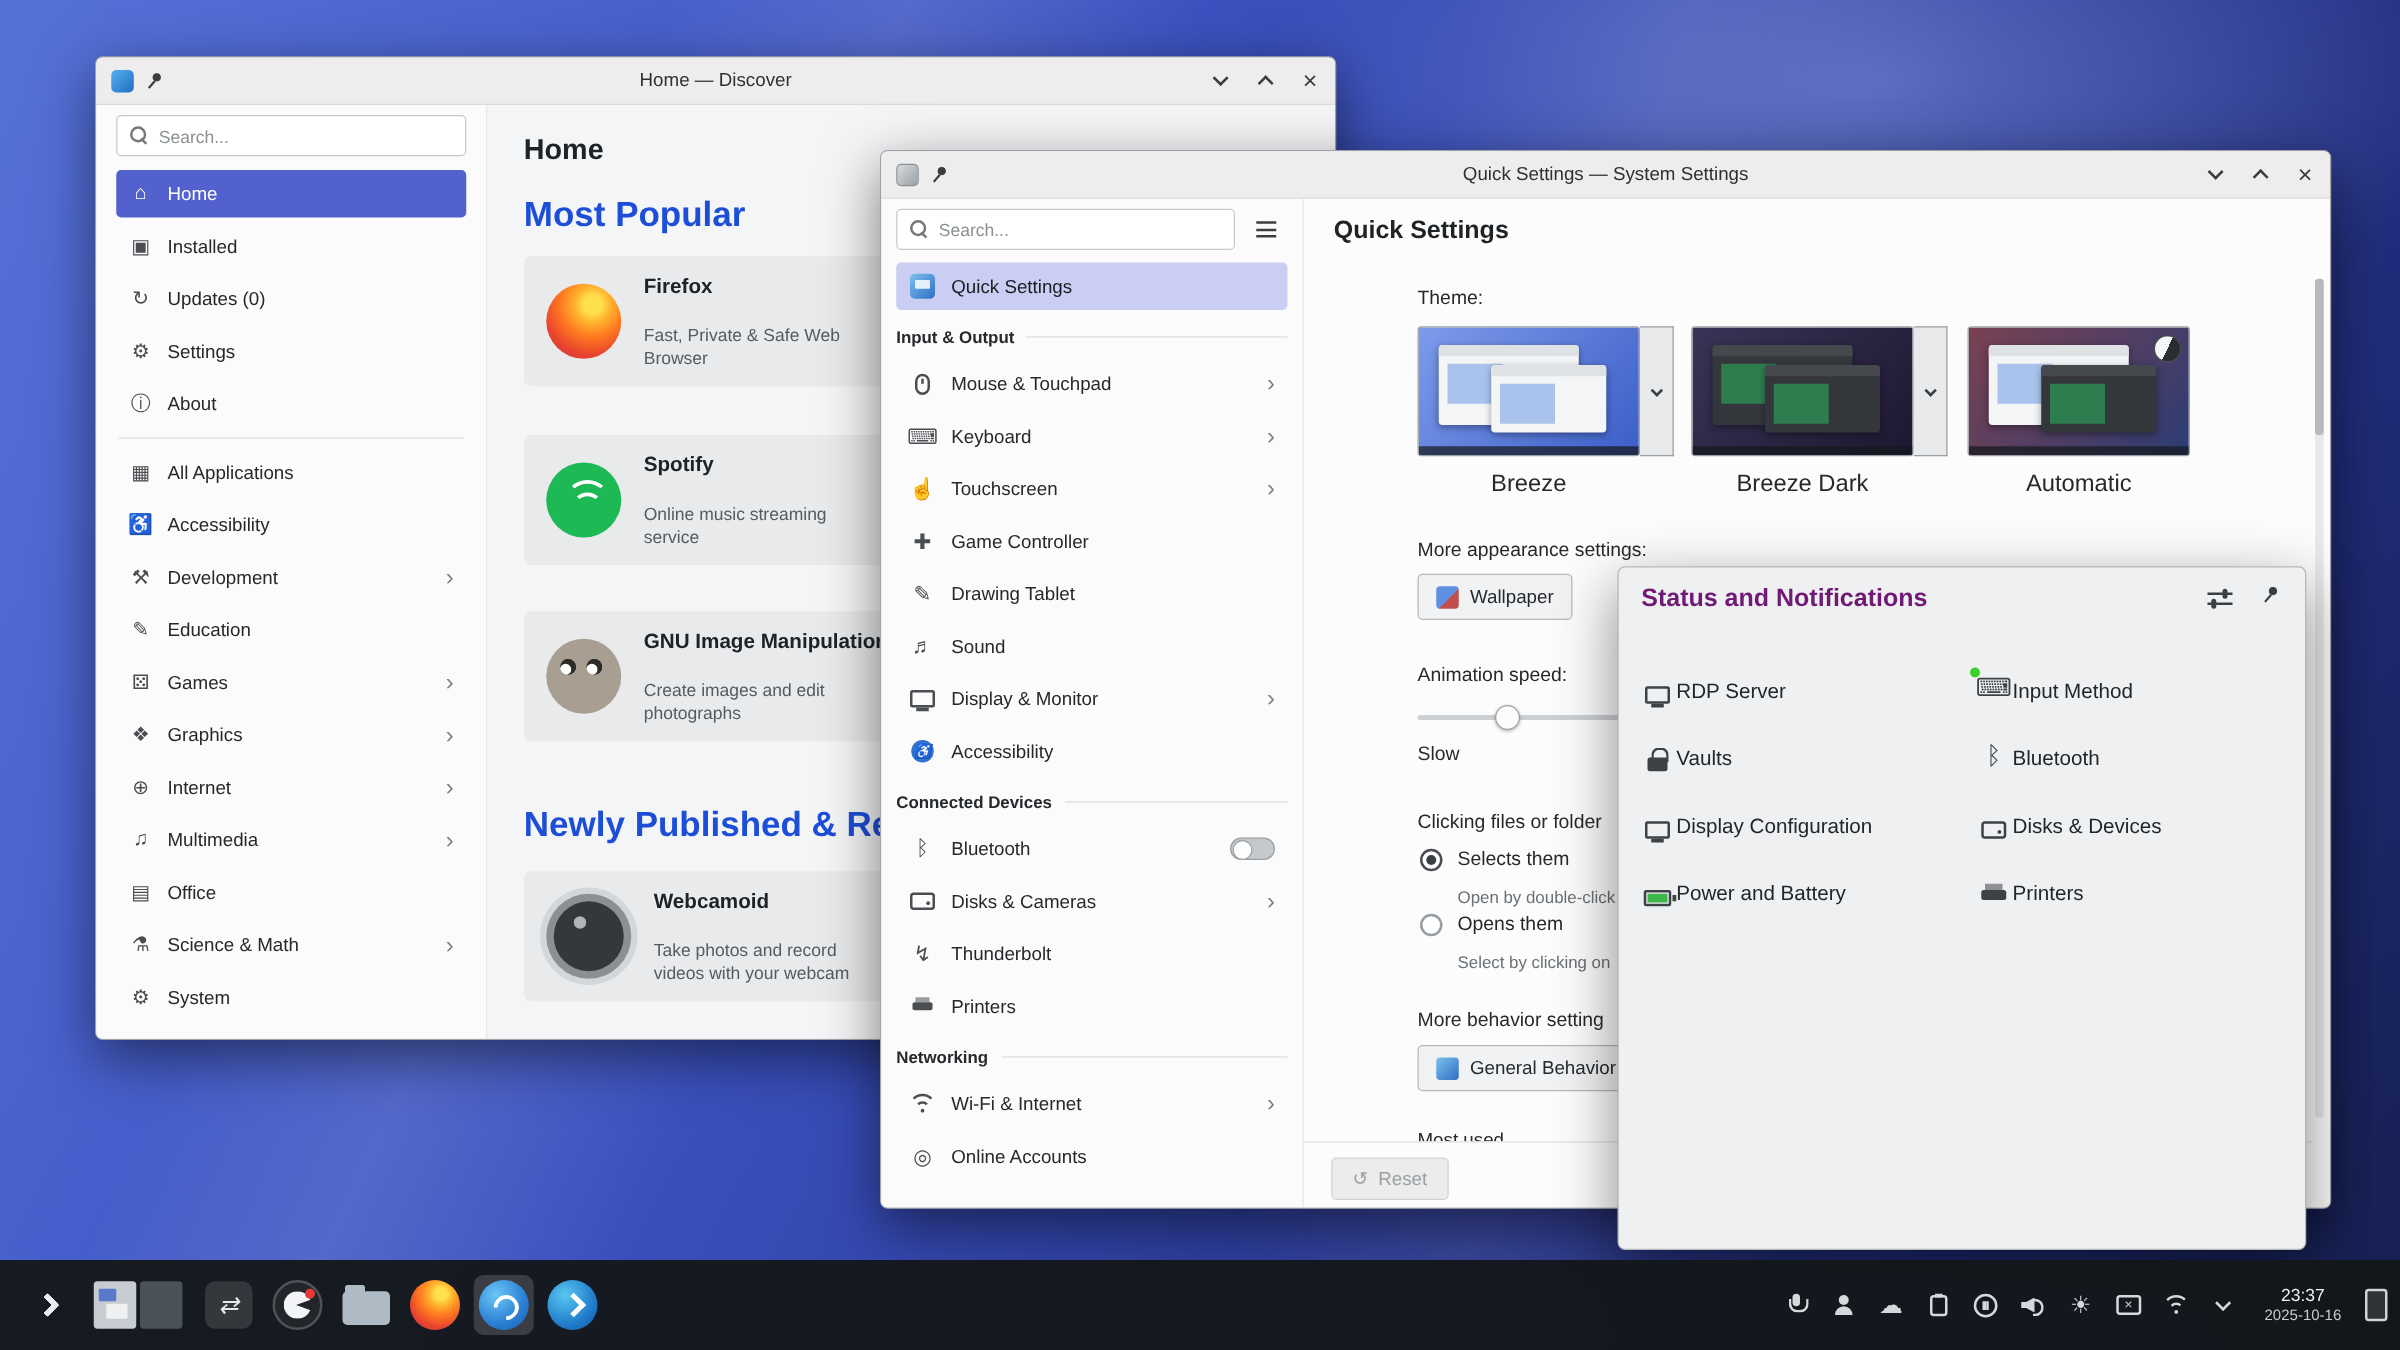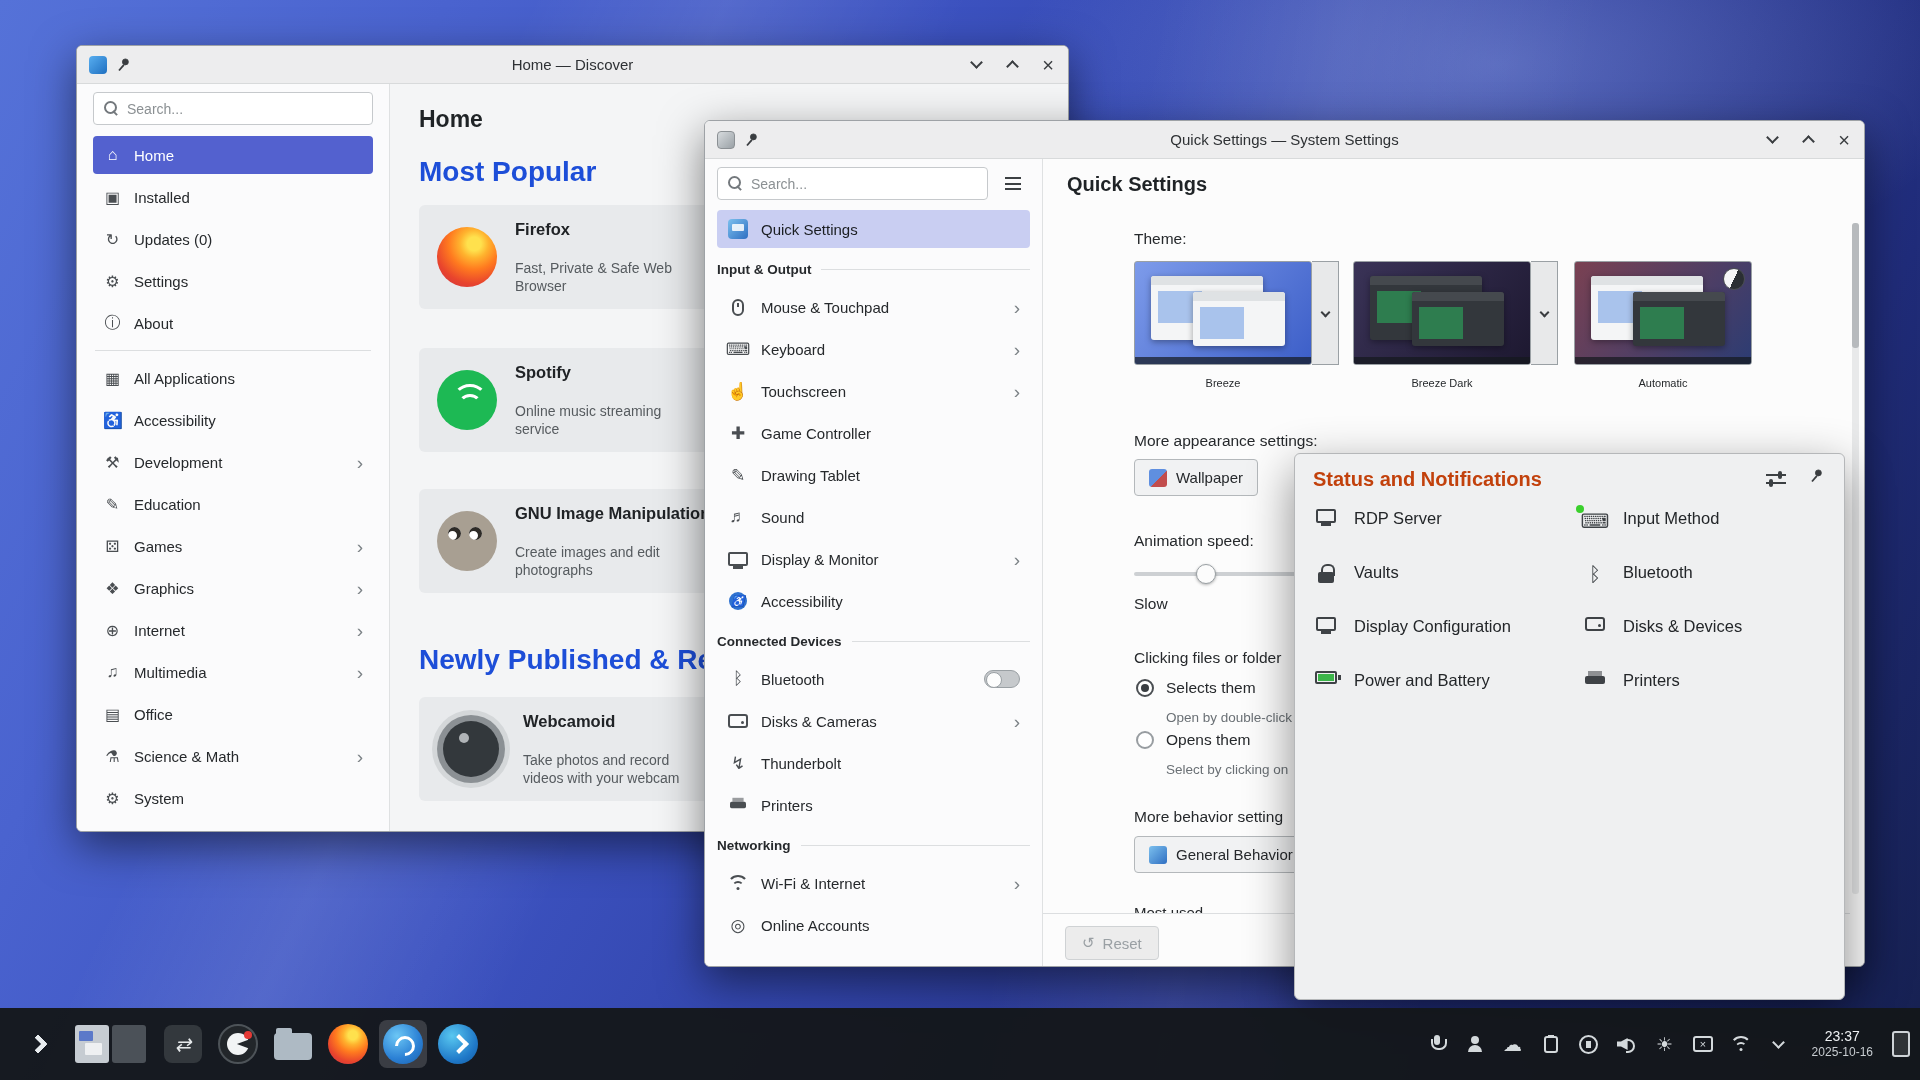--- a/index.html
+++ b/index.html
@@ -97,46 +97,46 @@
   .thwin::before{content:"";position:absolute;top:0;left:0;right:0;height:9px;background:#dfe2e4;border-radius:3px 3px 0 0}
   .thwin::after{content:"";position:absolute;left:7px;top:15px;width:44px;height:32px;background:#a9c3ec}
   .thwin.dk{background:#33373c}
   .thwin.dk::before{background:#45494e}
   .thwin.dk::after{background:#2e7d4f}
   .thwin.sm2{left:58px;top:30px;width:92px;height:54px}
   .autobadge{position:absolute;right:6px;top:6px;width:22px;height:22px;border-radius:50%;border:1px solid #4a4e52;
     background:linear-gradient(115deg,#f5f6f7 50%,#2a2e33 50%);z-index:2}
   .thbtn{position:absolute;top:102px;width:27px;height:104px;border:1px solid #9aa0a4;border-left:none;background:#e8e9ea;display:flex;align-items:center;justify-content:center}
   .thbtn .chev-dn{border-color:#3a3d40;margin-top:-2px;width:7px;height:7px}
-  .thlabel{position:absolute;top:218px;width:178px;text-align:center;font-size:11px;color:#26292c}
+  .thlabel{position:absolute;top:218px;width:178px;text-align:center;font-size:19px;color:#26292c}
   .btn{position:absolute;display:inline-flex;align-items:center;gap:9px;height:37px;padding:0 14px;border:1px solid #b4b8bb;border-radius:4px;background:#f1f2f3;font-size:15px;color:#26292c;white-space:nowrap}
   .btnic{width:18px;height:18px;border-radius:3px;background:linear-gradient(135deg,#5f8fe0 55%,#c24d4d 55%)}
   .btnic.gb{background:linear-gradient(135deg,#7cc0ee,#2f6fc2)}
   .slider{position:absolute;left:91px;top:413px;width:420px;height:4px;background:#cdd0d3;border-radius:2px}
   .knob{position:absolute;left:62px;top:-8px;width:20px;height:20px;border-radius:50%;background:#fcfcfc;border:1px solid #9aa0a4;box-shadow:0 1px 3px rgba(0,0,0,.3)}
   .rrow{position:absolute;left:93px;display:flex;align-items:center;gap:12px;font-size:15.5px;color:#26292c}
   .radio{width:18px;height:18px;border-radius:50%;border:2px solid #989da1;background:#fff;position:relative;flex:0 0 auto}
   .radio.on{border-color:#4a4e52}
   .radio.on::after{content:"";position:absolute;inset:3px;border-radius:50%;background:#3a3e42}
   .sliver{position:absolute;left:91px;top:745px;height:9px;overflow:hidden;font-size:15px;color:#26292c}
   .footsep{position:absolute;left:0;right:14px;top:754px;height:1px;background:#dcdee0}
   .reset{position:absolute;left:22px;top:767px;height:34px;padding:0 16px;display:flex;align-items:center;gap:8px;border:1px solid #cfd2d4;border-radius:4px;background:#ececec;color:#9aa0a4;font-size:15px}
   .sbar{position:absolute;right:5px;top:64px;bottom:72px;width:7px;border-radius:3px;background:#e8e9ea}
   .sbar .thumb{position:absolute;top:0;width:7px;height:125px;border-radius:3px;background:#b7babd}
   
   .popup{position:absolute;left:1294px;top:453px;width:551px;height:547px;background:#eff0f1;border:1px solid #b5b7b9;border-radius:6px;
     box-shadow:0 16px 48px rgba(0,0,0,.45);z-index:30}
-  .p-title{position:absolute;left:18px;top:14px;font-size:20px;font-weight:600;color:#c2410c}
+  .p-title{position:absolute;left:18px;top:14px;font-size:20px;font-weight:600;color:#701a75}
   .p-cfg{position:absolute;right:58px;top:17px;color:#3c4043}
   .icn-sliders{position:relative;width:20px;height:16px;display:block}
   .icn-sliders::before{content:"";position:absolute;left:0;top:3px;width:20px;height:2px;background:currentColor;box-shadow:0 8px 0 currentColor}
   .icn-sliders::after{content:"";position:absolute;left:12px;top:0;width:4px;height:8px;border-radius:2px;background:currentColor;box-shadow:-9px 8px 0 currentColor}
   .p-pin{position:absolute;right:20px;top:14px}
   .p-grid{position:absolute;left:16px;top:55px;right:10px;display:grid;grid-template-columns:269px 1fr}
-  .p-item{height:54px;display:flex;align-items:flex-start;gap:13px;font-size:16.5px;color:#232629}
+  .p-item{height:54px;display:flex;align-items:flex-end;font-size:16.5px;color:#232629}
   .pic{width:30px;display:flex;align-items:center;justify-content:center;color:#3e4246;flex:0 0 auto;font-size:20px}
   .dotwrap{position:relative;display:flex}
   .dotwrap::after{content:"";position:absolute;left:-5px;top:-4px;width:8px;height:8px;border-radius:50%;background:#3ad02c}
   
   .icn-monitor{width:20px;height:14px;border:2px solid currentColor;border-radius:2px;position:relative}
   .icn-monitor::after{content:"";position:absolute;left:50%;bottom:-5px;transform:translateX(-50%);width:10px;height:3px;background:currentColor}
   .icn-mouse{width:12px;height:17px;border:2px solid currentColor;border-radius:6px;position:relative}
   .icn-mouse::before{content:"";position:absolute;left:50%;top:2px;transform:translateX(-50%);width:2px;height:4px;background:currentColor}
   .icn-drive{width:20px;height:14px;border:2px solid currentColor;border-radius:3px;position:relative}
   .icn-drive::after{content:"";position:absolute;right:2px;bottom:2px;width:3px;height:3px;border-radius:50%;background:currentColor}

